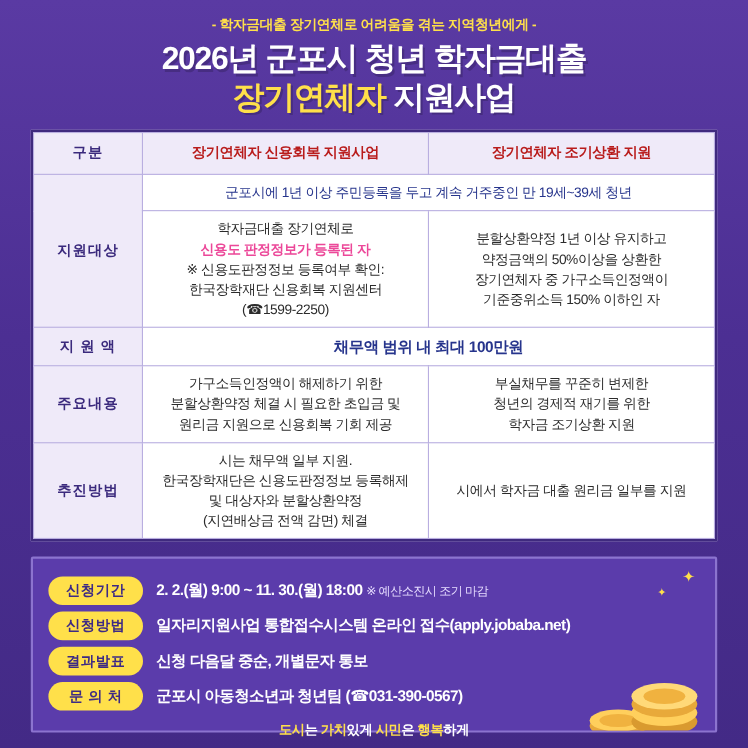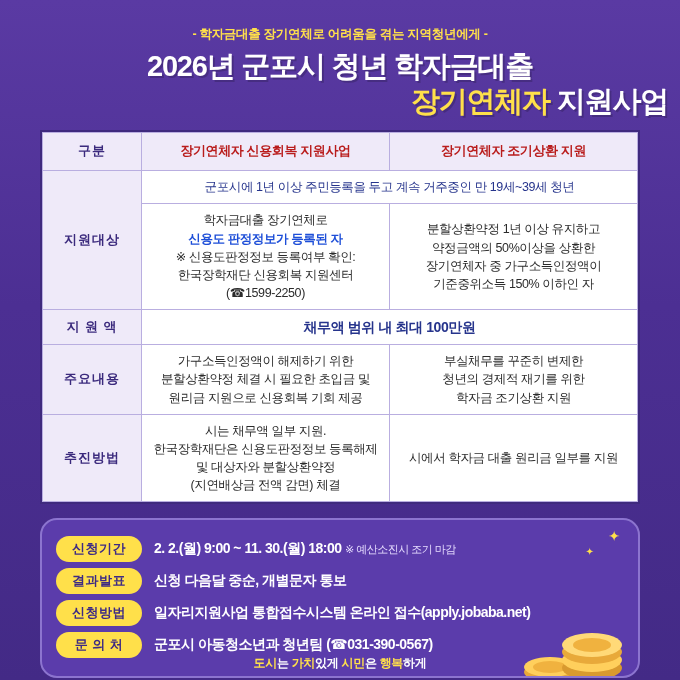--- a/index.html
+++ b/index.html
@@ -6,21 +6,21 @@
   body{
     width:680px;height:680px;
     background:#4b2e8f;
     font-family:"Liberation Sans","DejaVu Sans",sans-serif;
     overflow:hidden;
     position:relative;
   }
   .poster{
     position:absolute;inset:0;
     background:linear-gradient(180deg,#5a3aa3 0%,#4c2f93 45%,#432a86 100%);
-    padding:12px;
+    padding:0;
   }
   
   .kicker{
     text-align:center;
     color:#ffe04a;
     font-size:12.5px;
     font-weight:bold;
     letter-spacing:-0.3px;
     padding-top:14px;
   }
@@ -28,21 +28,21 @@
     text-align:center;
     color:#ffffff;
     font-weight:bold;
     font-size:29px;
     letter-spacing:-1.2px;
     margin-top:6px;
     line-height:1.18;
     text-shadow:2px 2px 0 rgba(0,0,0,.18);
   }
   .title .hl{color:#ffe04a;}
-  .title-line2{margin-top:1px;text-align:right;}
+  .title-line2{margin-top:1px;}
 
   
   .table-wrap{
     margin:12px 28px 0 28px;
     background:#ffffff;
     border:2px solid #3f2a7e;
     box-sizing:border-box;
   }
   table{
     width:100%;
@@ -67,30 +67,30 @@
     padding:9px 6px;
   }
   .col-label{
     width:86px;
     background:#efeaf9;
     color:#3b2a7d;
     font-weight:bold;
     font-size:13px;
     letter-spacing:1px;
   }
-  .blue{color:#1d4ed8;font-weight:bold;}
+  .blue{color:#ec4899;font-weight:bold;}
   .navy{color:#26348c;}
   .strong{font-weight:bold;}
 
   
   .infobox{
     margin:14px 28px 0 28px;
     background:#5b3cab;
     border:2px solid #8c74cf;
-    border-radius:17px;
+    border-radius:2px;
     padding:10px 14px 12px 14px;
     position:relative;
     overflow:hidden;
     box-sizing:border-box;
   }
   .inforow{
     display:flex;
     align-items:center;
     margin:6px 0;
   }
@@ -218,27 +218,27 @@
 
     <div class="inforow">
       <div class="tag">신청기간</div>
       <div class="inftext">
         <span>2. 2.(월) 9:00 ~ 11. 30.(월) 18:00</span>
         <span class="small">※ 예산소진시 조기 마감</span>
       </div>
     </div>
 
     <div class="inforow">
+      <div class="tag">신청방법</div>
+      <div class="inftext">일자리지원사업 통합접수시스템 온라인 접수(apply.jobaba.net)</div>
+    </div>
+
+    <div class="inforow">
       <div class="tag">결과발표</div>
       <div class="inftext">신청 다음달 중순, 개별문자 통보</div>
-    </div>
-
-    <div class="inforow">
-      <div class="tag">신청방법</div>
-      <div class="inftext">일자리지원사업 통합접수시스템 온라인 접수(apply.jobaba.net)</div>
     </div>
 
     <div class="inforow">
       <div class="tag">문 의 처</div>
       <div class="inftext">군포시 아동청소년과 청년팀 (☎031-390-0567)</div>
     </div>
 
     <svg class="coins" viewBox="0 0 120 80">
       <ellipse cx="42" cy="62" rx="26" ry="10" fill="#e8a93a"></ellipse>
       <ellipse cx="42" cy="57" rx="26" ry="10" fill="#ffcf5c"></ellipse>

